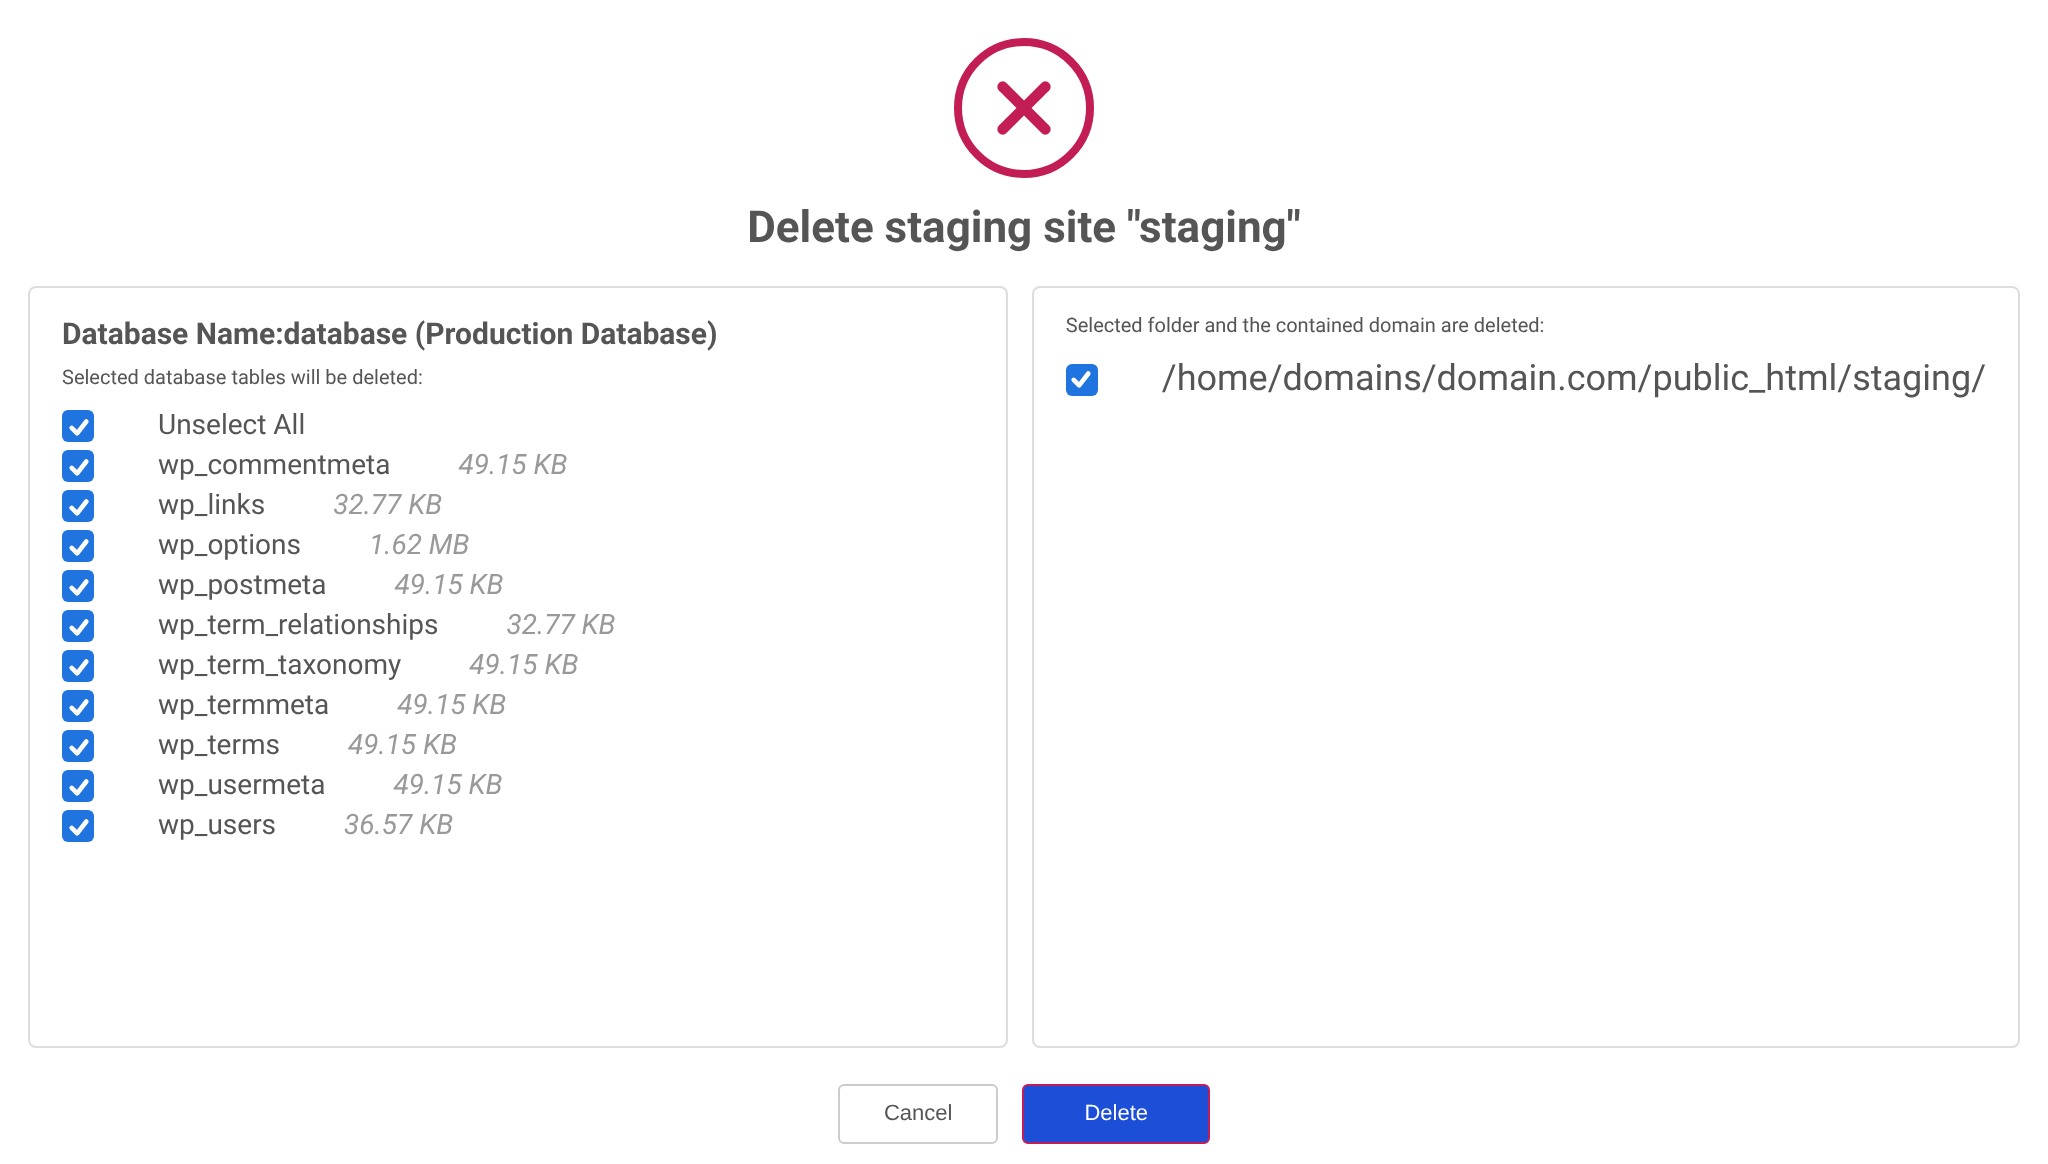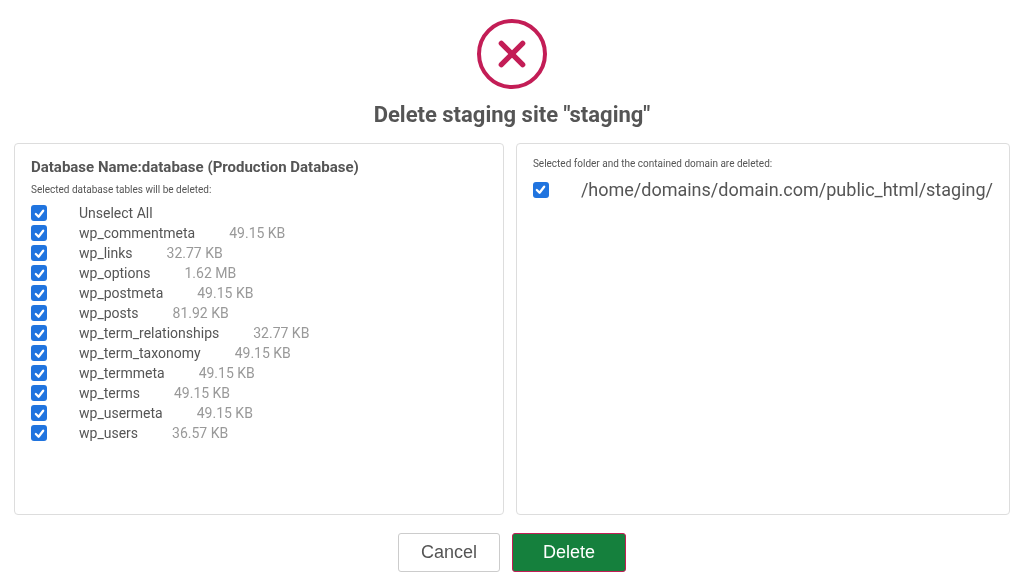--- a/index.html
+++ b/index.html
@@ -31,28 +31,28 @@
     .chk-row { display: flex; align-items: center; margin-bottom: 4px; font-size: 14px; gap: 24px; }
     .chk {
       width: 16px; height: 16px; border-radius: 3px;
       background: #2074df;
       display: inline-flex; align-items: center; justify-content: center;
       margin-right: 8px; flex-shrink: 0; cursor: pointer;
     }
     .chk svg { width: 11px; height: 11px; }
     .chk svg polyline { fill: none; stroke: #fff; stroke-width: 2.5; stroke-linecap: round; stroke-linejoin: round; }
     .tname { color: #555; }
-    .tsize { color: #999; margin-left: 10px; }
+    .tsize { color: #999; margin-left: 10px; font-style: italic; }
     .filepath { color: #555; font-size: 18px; }
     .footer { display: flex; justify-content: center; gap: 12px; padding: 18px 0 10px 0; }
     .btn {
-      padding: 8px 22px; font-size: 18px; border-radius: 3px; cursor: pointer;
+      padding: 8px 22px; font-size: 11px; border-radius: 3px; cursor: pointer;
       border: 1px solid #ccc; background: #fff; color: #555;
     }
-    .btn-primary { background: #15803d; border-color: #c31d56; color: #fff; padding: 8px 30px; }
+    .btn-primary { background: #1d4ed8; border-color: #c31d56; color: #fff; padding: 8px 30px; }
   </style>
 </head>
 <body>
 
 <div class="dialog">
   <div class="icon-wrap">
     <div class="circle-x">
       <svg viewBox="0 0 24 24">
           <line x1="4" y1="4" x2="20" y2="20"></line>
           <line x1="20" y1="4" x2="4" y2="20"></line>
@@ -104,29 +104,20 @@
             <span class="tsize">1.62 MB</span>
           </div>
           <div class="chk-row">
             <span class="chk">
               <svg viewBox="0 0 12 12">
                 <polyline points="2,6.5 5,9.5 10,3"></polyline>
               </svg>
             </span>
             <span class="tname">wp_postmeta</span>
             <span class="tsize">49.15 KB</span>
-          </div>
-          <div class="chk-row">
-            <span class="chk">
-              <svg viewBox="0 0 12 12">
-                <polyline points="2,6.5 5,9.5 10,3"></polyline>
-              </svg>
-            </span>
-            <span class="tname">wp_posts</span>
-            <span class="tsize">81.92 KB</span>
           </div>
           <div class="chk-row">
             <span class="chk">
               <svg viewBox="0 0 12 12">
                 <polyline points="2,6.5 5,9.5 10,3"></polyline>
               </svg>
             </span>
             <span class="tname">wp_term_relationships</span>
             <span class="tsize">32.77 KB</span>
           </div>

